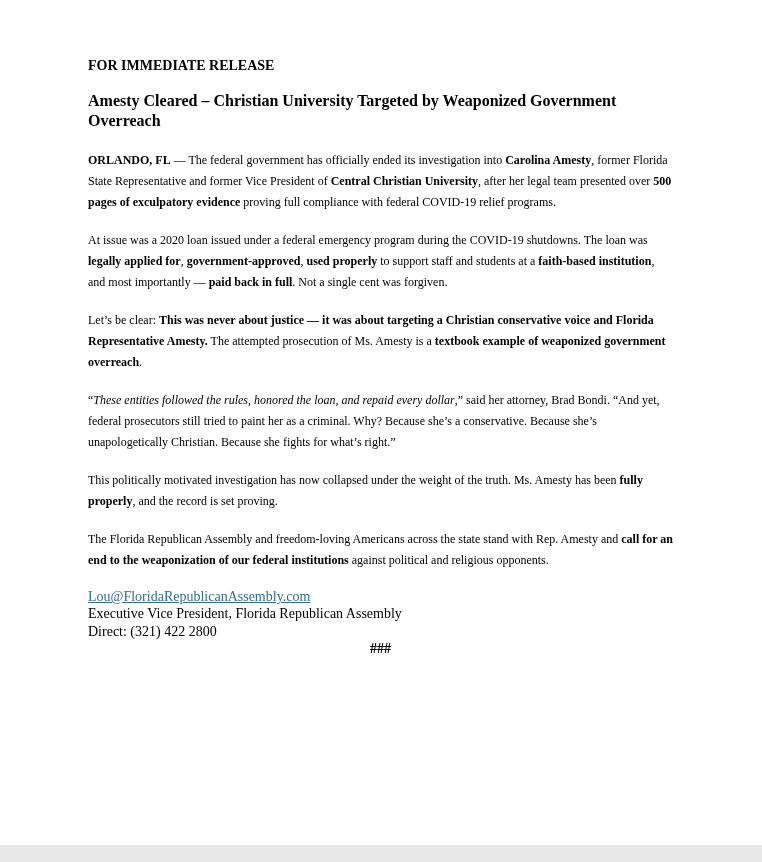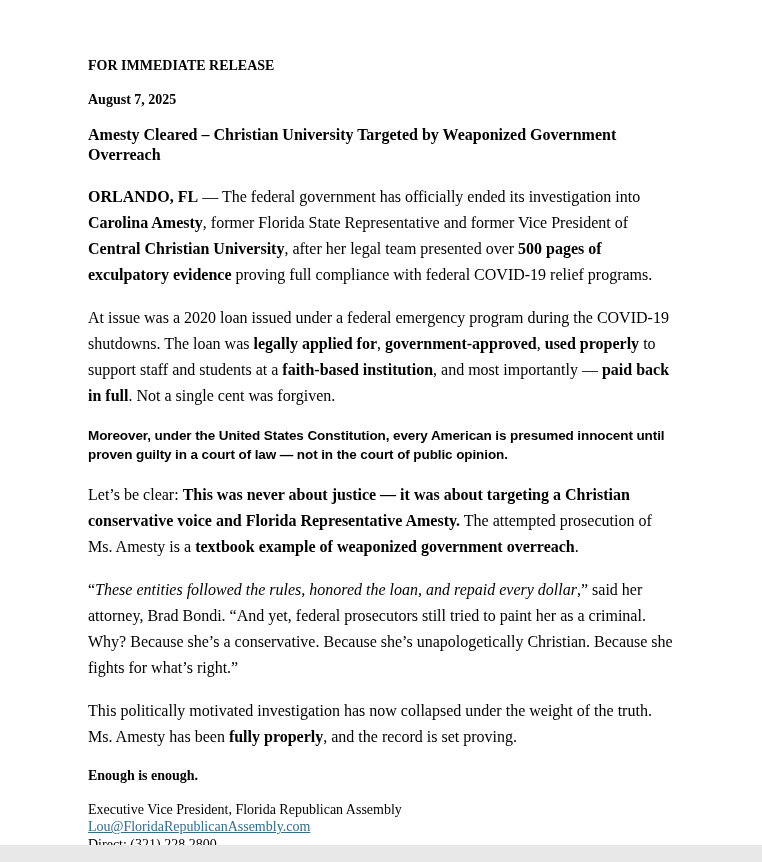--- a/index.html
+++ b/index.html
@@ -23,22 +23,22 @@
     line-height: 17px;
     margin: 0 0 17px 0;
   }
   .headline {
     font-weight: bold;
     font-size: 16px;
     line-height: 20px;
     margin: 2px 0 19px 0;
   }
   .para {
-    font-size: 16px;
-    line-height: 26px;
+    font-size: 12px;
+    line-height: 21px;
     margin: 0 0 17px 0;
   }
   .para.sans {
     font-family: "Liberation Sans", sans-serif;
     font-weight: bold;
     font-size: 13.5px;
     line-height: 19px;
     letter-spacing: -0.1px;
     margin: 2px 0 18px 0;
   }
@@ -72,43 +72,41 @@
   }
 </style>
 </head>
 <body>
 
 <div class="page">
   <div class="content">
 
     <p class="meta-line">FOR IMMEDIATE RELEASE</p>
 
-    <p class="meta-line">August 7, 2025</p>
 
     <h1 class="headline">Amesty Cleared – Christian University Targeted by Weaponized Government Overreach</h1>
 
     <p class="para"><span class="run-bold">ORLANDO, FL</span><span class="run-regular"> — The federal government has officially ended its investigation into </span><span class="run-bold">Carolina Amesty</span><span class="run-regular">, former Florida State Representative and former Vice President of </span><span class="run-bold">Central Christian University</span><span class="run-regular">, after her legal team presented over </span><span class="run-bold">500 pages of exculpatory evidence</span><span class="run-regular"> proving full compliance with federal COVID-19 relief programs.</span></p>
 
     <p class="para"><span class="run-regular">At issue was a 2020 loan issued under a federal emergency program during the COVID-19 shutdowns. The loan was </span><span class="run-bold">legally applied for</span><span class="run-regular">, </span><span class="run-bold">government-approved</span><span class="run-regular">, </span><span class="run-bold">used properly</span><span class="run-regular"> to support staff and students at a </span><span class="run-bold">faith-based institution</span><span class="run-regular">, and most importantly — </span><span class="run-bold">paid back in full</span><span class="run-regular">. Not a single cent was forgiven.</span></p>
 
-    <p class="para sans"><span class="run-bold">Moreover, under the United States Constitution, every American is presumed innocent until proven guilty in a court of law — not in the court of public opinion.</span></p>
 
     <p class="para"><span class="run-regular">Let’s be clear: </span><span class="run-bold">This was never about justice — it was about targeting a Christian conservative voice and Florida Representative Amesty.</span><span class="run-regular"> The attempted prosecution of Ms. Amesty is a </span><span class="run-bold">textbook example of weaponized government overreach</span><span class="run-regular">.</span></p>
 
     <p class="para"><span class="run-regular">“</span><span class="run-bolditalic">These entities followed the rules, honored the loan, and repaid every dollar</span><span class="run-regular">,” said her attorney, Brad Bondi. “And yet, federal prosecutors still tried to paint her as a criminal. Why? Because she’s a conservative. Because she’s unapologetically Christian. Because she fights for what’s right.”</span></p>
 
     <p class="para"><span class="run-regular">This politically motivated investigation has now collapsed under the weight of the truth. Ms. Amesty has been </span><span class="run-bold">fully properly</span><span class="run-regular">, and the record is set proving.</span></p>
 
+    <p class="para"><span class="run-regular">The Florida Republican Assembly and freedom-loving Americans across the state stand with Rep. Amesty and </span><span class="run-bold">call for an end to the weaponization of our federal institutions</span><span class="run-regular"> against political and religious opponents.</span></p>
 
-    <p class="closing-line">Enough is enough.</p>
 
     <div class="contact-block">
-      <div class="contact-line">Executive Vice President, Florida Republican Assembly</div>
       <div class="contact-line">
         <a class="email-link" href="#">Lou@FloridaRepublicanAssembly.com</a>
       </div>
-      <div class="contact-line">Direct: (321) 228 2800</div>
+      <div class="contact-line">Executive Vice President, Florida Republican Assembly</div>
+      <div class="contact-line">Direct: (321) 422 2800</div>
     </div>
 
     <p class="end-mark">###</p>
 
   </div>
 </div>
 
 </body></html>

